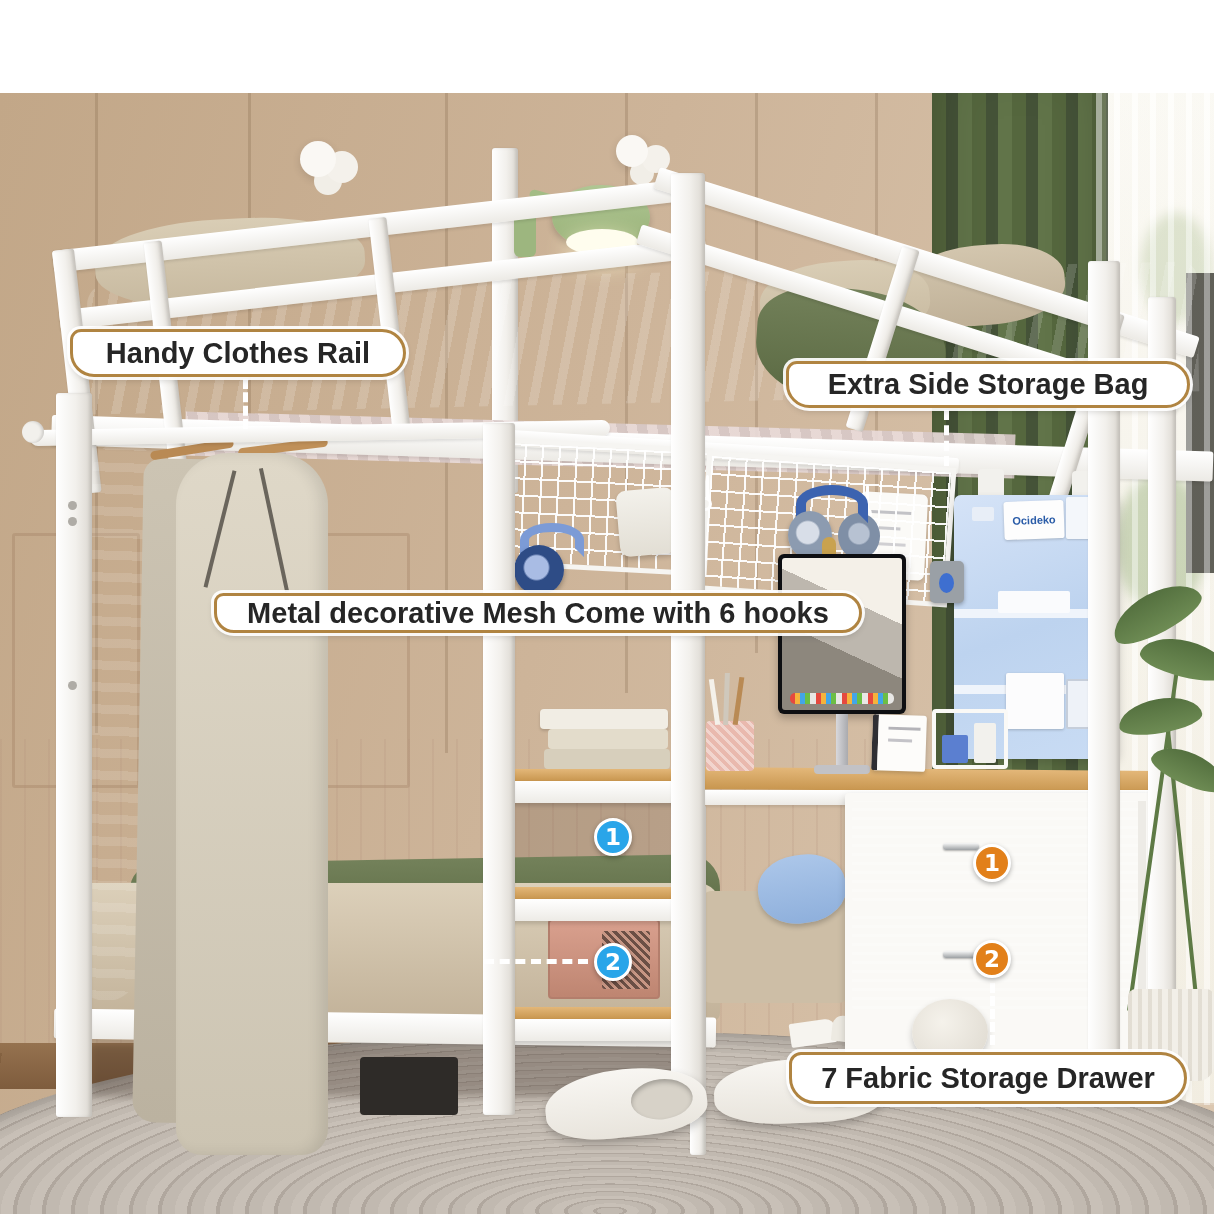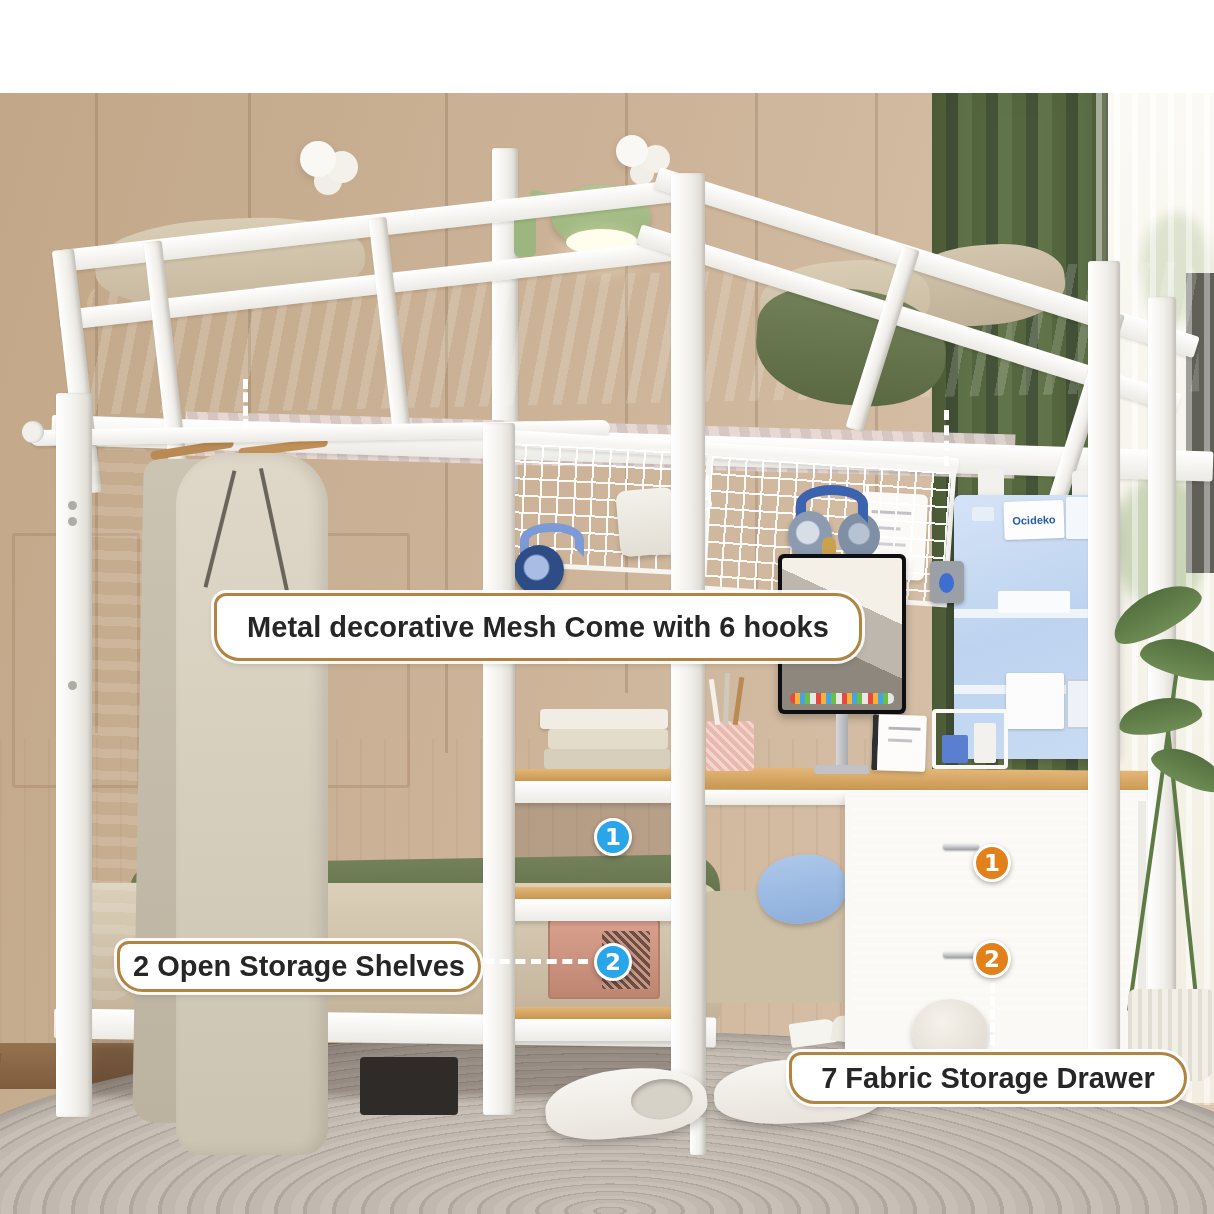--- a/index.html
+++ b/index.html
@@ -265,25 +265,28 @@
     <div class="abs leaf" style="left:1140px;top:548px;width:90px;height:36px;transform:rotate(14deg);z-index:34;"></div>
     <div class="abs leaf" style="left:1118px;top:606px;width:84px;height:34px;transform:rotate(-10deg);z-index:34;"></div>
     <div class="abs leaf" style="left:1150px;top:660px;width:78px;height:32px;transform:rotate(24deg);z-index:34;"></div>
     <div class="abs" style="left:1128px;top:896px;width:86px;height:92px;background:#F2EFE8;background-image:repeating-linear-gradient(to right,rgba(180,170,150,.25) 0 4px,transparent 4px 10px);border-radius:8px 8px 16px 16px;z-index:34;"></div>
 
     <div class="abs dashv" style="left:243px;top:286px;height:50px;"></div>
     <div class="abs dashv" style="left:944px;top:317px;height:56px;"></div>
     <div class="abs dashh" style="left:484px;top:866px;width:104px;"></div>
     <div class="abs dashv" style="left:990px;top:890px;height:62px;"></div>
 
-    <div class="abs pill" style="left:214px;top:500px;width:648px;height:68px;">
+    <div class="abs pill" style="left:70px;top:236px;width:336px;height:48px;">
+      <span>Handy Clothes Rail</span>
+    </div>
+    <div class="abs pill" style="left:786px;top:268px;width:404px;height:47px;">
+      <span>Extra Side Storage Bag</span>
+    </div>
+    <div class="abs pill" style="left:214px;top:500px;width:648px;height:40px;">
       <span>Metal decorative Mesh Come with 6 hooks</span>
-    </div>
-    <div class="abs pill" style="left:117px;top:848px;width:364px;height:51px;">
-      <span>2 Open Storage Shelves</span>
     </div>
     <div class="abs pill" style="left:789px;top:959px;width:398px;height:52px;">
       <span>7 Fabric Storage Drawer</span>
     </div>
 
     <div class="abs badge badge-blue" style="left:594px;top:725px;">
       <span>1</span>
     </div>
     <div class="abs badge badge-blue" style="left:594px;top:850px;">
       <span>2</span>

